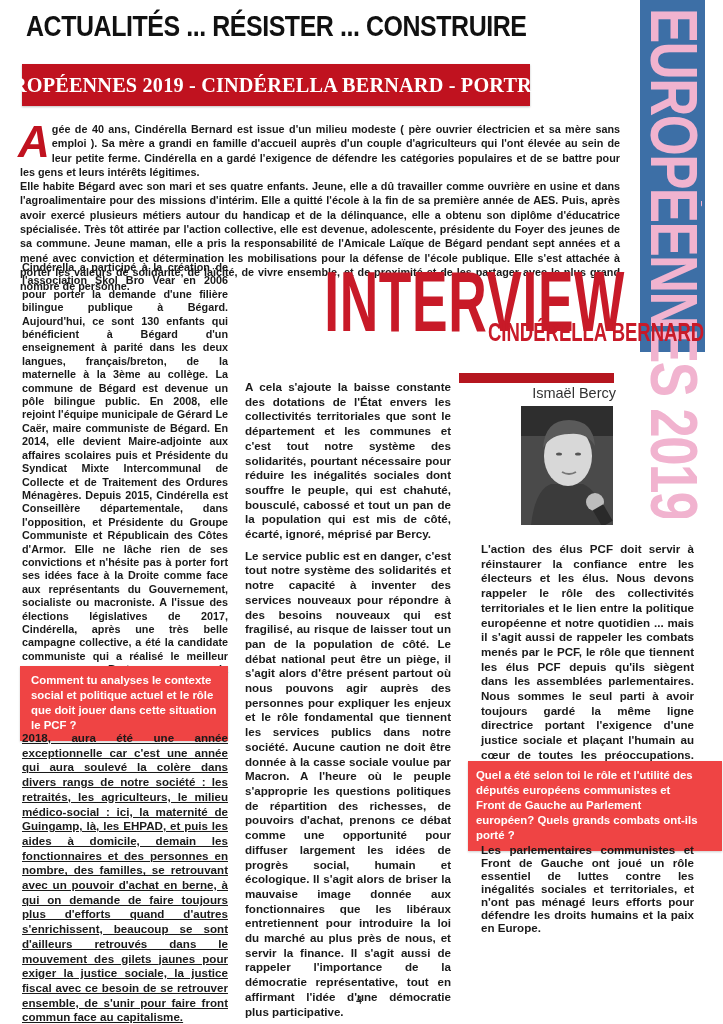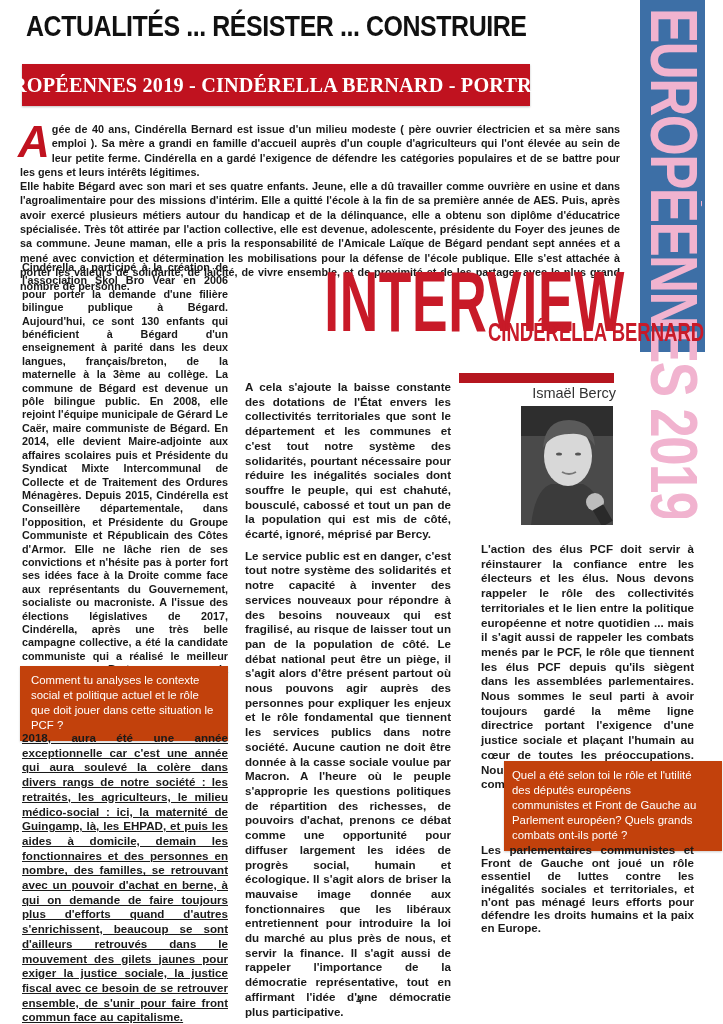--- a/index.html
+++ b/index.html
@@ -27,24 +27,24 @@
   .intro { position: absolute; left: 20px; top: 122px; width: 600px; font-size: 10.8px; line-height: 14.3px;
            font-weight: 700; text-align: justify; }
   .intro p { margin: 0; }
   .dropcap { float: left; font-size: 44px; line-height: 36px; color: #c0121f; font-weight: 700; font-style: italic;
              margin: 2px 2px 0 -2px; }
 
   .col1 { position: absolute; left: 22px; top: 261px; width: 206px; font-size: 10.8px; line-height: 13.4px;
           font-weight: 700; text-align: justify; }
   .col1 p { margin: 0; }
 
-  .qbox { background: #c2410c; color: #fff; font-weight: 400; box-shadow: 0 1px 2px rgba(0,0,0,.2); }
+  .qbox { background: #ef4444; color: #fff; font-weight: 700; box-shadow: 0 1px 2px rgba(0,0,0,.2); }
   .qbox1 { position: absolute; left: 20px; top: 666px; width: 208px; padding: 7px 8px 8px 11px;
            font-size: 11.4px; line-height: 15px; box-sizing: border-box; }
-  .qbox2 { position: absolute; left: 504px; top: 761px; width: 218px; padding: 7px 22px 8px 8px;
+  .qbox2 { position: absolute; left: 468px; top: 761px; width: 254px; padding: 7px 22px 8px 8px;
            font-size: 11.4px; line-height: 15px; box-sizing: border-box; }
 
   .col1b { position: absolute; left: 22px; top: 731px; width: 206px; font-size: 11.6px; line-height: 14.7px;
            font-weight: 700; text-align: justify; text-decoration: underline; }
   .col1b p { margin: 0; }
 
   .interview { position: absolute; left: 232px; top: 264px; width: 380px; height: 74px; text-align: right;
                color: #c81a28; font-family: "Liberation Sans", sans-serif; font-weight: 700; font-size: 86px;
                line-height: 74px; letter-spacing: 1px; white-space: nowrap; }
   .interview .inner { display: inline-block; transform: scaleX(0.62); transform-origin: center; }

